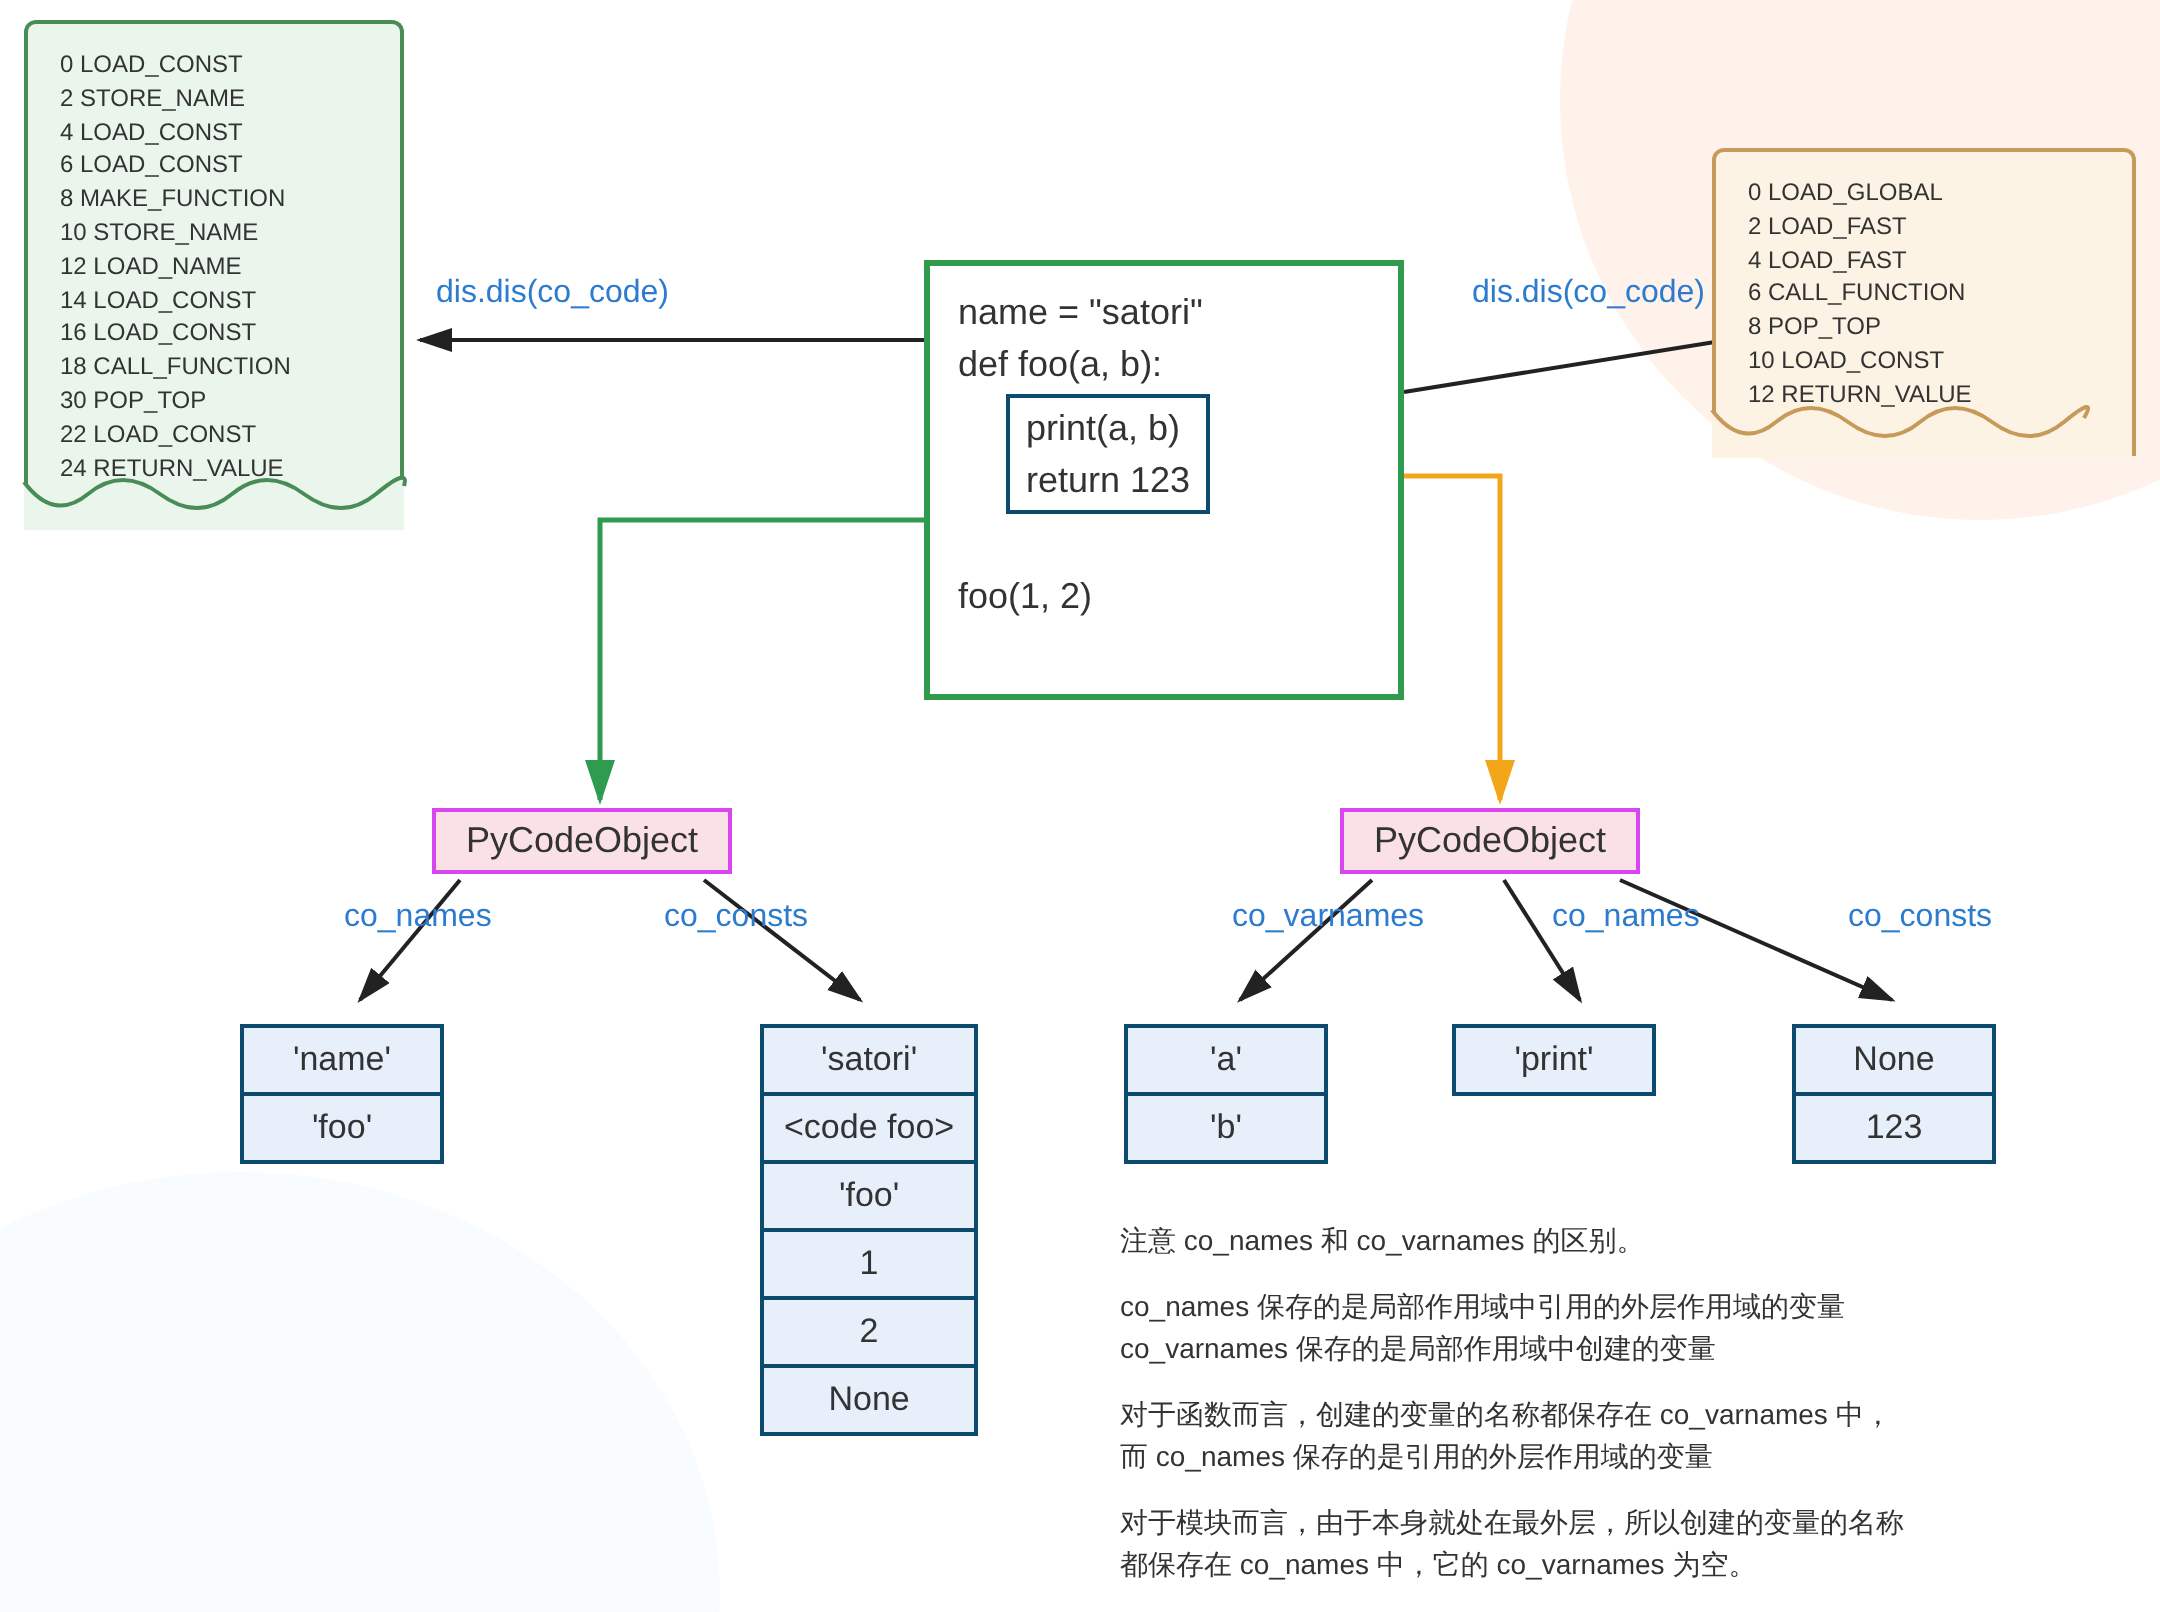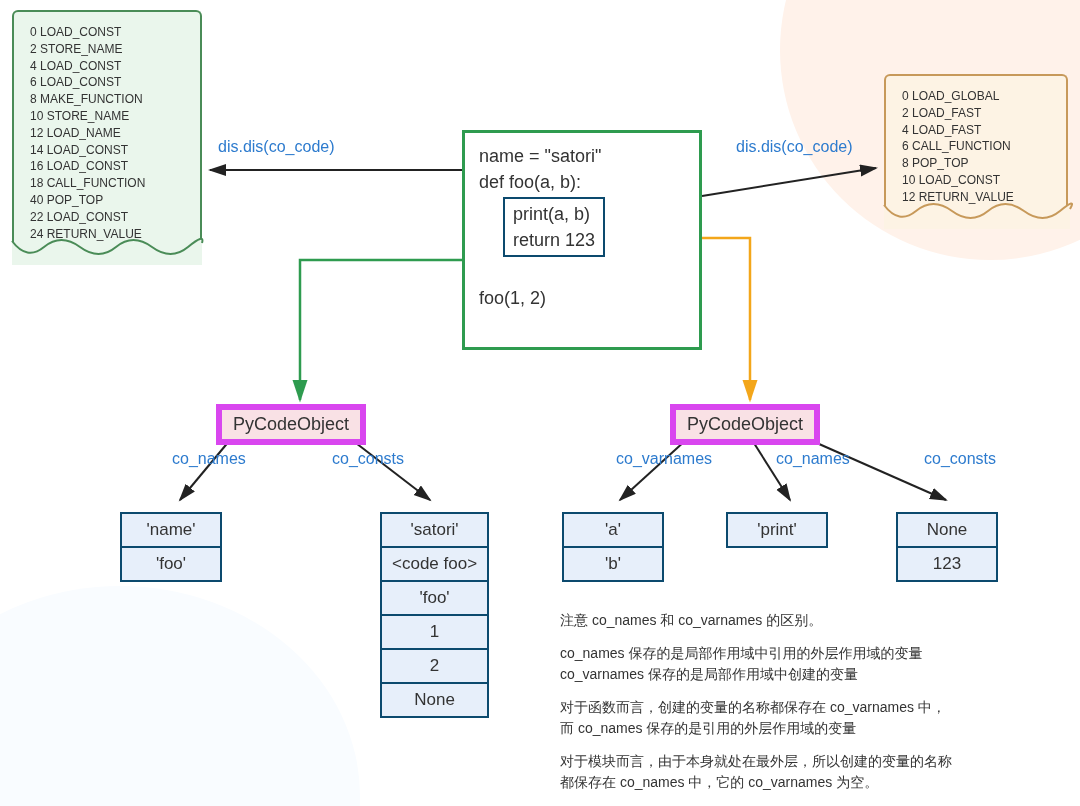--- a/index.html
+++ b/index.html
@@ -56,21 +56,21 @@
   }
   .disbox .line { white-space: nowrap; }
   .disbox-left {
     left: 12px; top: 10px;
     width: 190px;
     border-color: #4a8c57;
     background: #eaf6ec;
   }
   .disbox-right {
     right: 12px; top: 74px;
-    width: 184px;
+    width: 212px;
     border-color: #c7995a;
     background: #fdf3e4;
   }
   .wavy {
     position:absolute;
     left:-2px; right:-2px; bottom:-1px;
     height: 26px;
     overflow:visible;
   }
 
@@ -97,21 +97,21 @@
   .srcbox .inner {
     border: 2px solid #0c4a6e;
     display: inline-block;
     padding: 2px 8px;
     margin: 2px 0 6px 24px;
   }
 
   
   .pyco {
     position: absolute;
-    border: 6px solid #d946ef;
+    border: 2px solid #d946ef;
     background: #f9e1e5;
     color: #333;
     font-size: 18px;
     padding: 4px 8px;
     text-align: center;
     z-index: 3;
   }
 
   
   .attr-label {
@@ -162,21 +162,21 @@
         <div class="line">0 LOAD_CONST</div>
         <div class="line">2 STORE_NAME</div>
         <div class="line">4 LOAD_CONST</div>
         <div class="line">6 LOAD_CONST</div>
         <div class="line">8 MAKE_FUNCTION</div>
         <div class="line">10 STORE_NAME</div>
         <div class="line">12 LOAD_NAME</div>
         <div class="line">14 LOAD_CONST</div>
         <div class="line">16 LOAD_CONST</div>
         <div class="line">18 CALL_FUNCTION</div>
-        <div class="line">40 POP_TOP</div>
+        <div class="line">30 POP_TOP</div>
         <div class="line">22 LOAD_CONST</div>
         <div class="line">24 RETURN_VALUE</div>
       </div>
   <svg class="wavy" viewBox="0 0 190 26" preserveAspectRatio="none">
     <path d="M0,2 Q15,22 32,8 T68,8 T104,8 T140,8 T176,8 T190,4 L190,26 L0,26 Z" fill="#eaf6ec"></path>
     <path d="M0,2 Q15,22 32,8 T68,8 T104,8 T140,8 T176,8 T190,4" fill="none" stroke="#4a8c57" stroke-width="2"></path>
   </svg>
 </div>
 
 <div class="disbox disbox-right">

